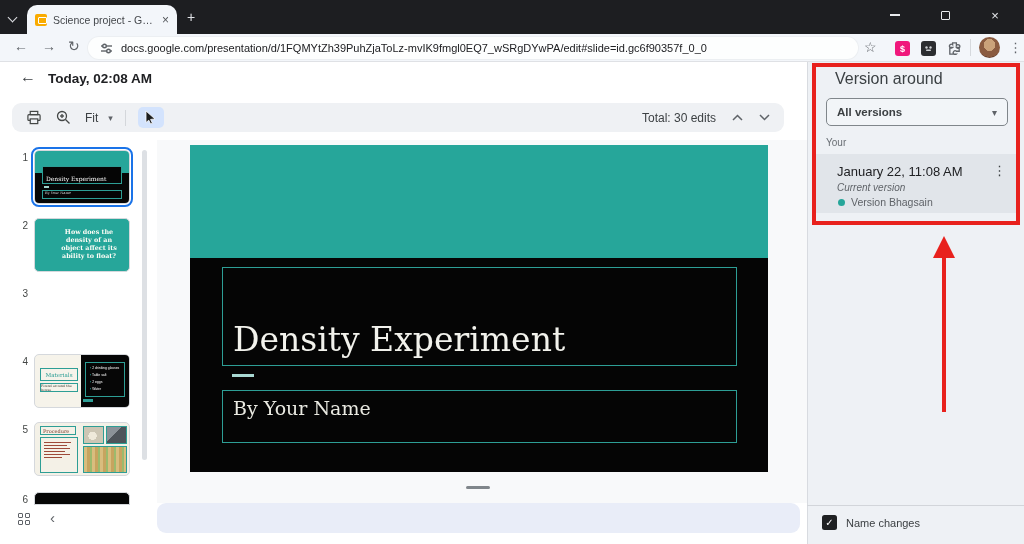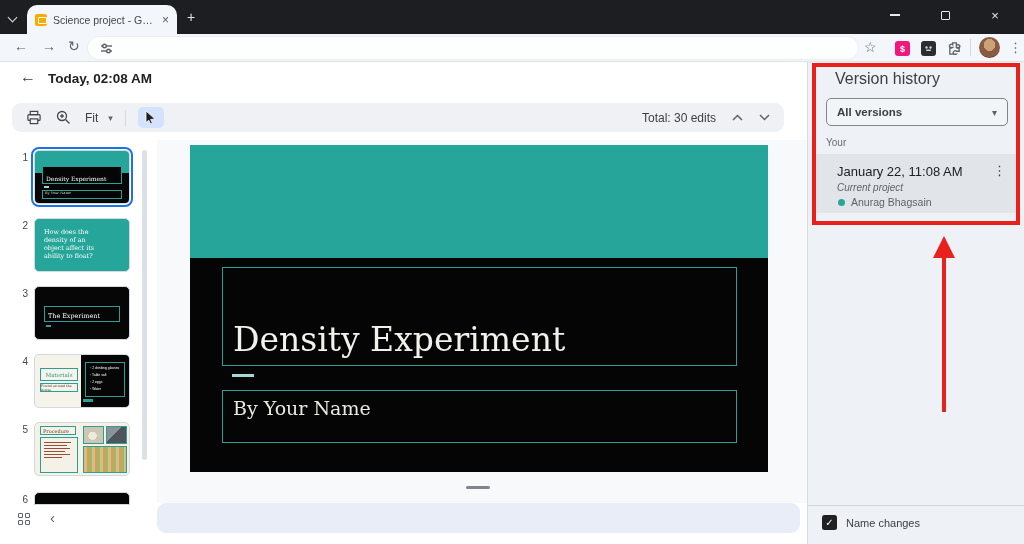--- a/index.html
+++ b/index.html
@@ -110,20 +110,21 @@
   <div class="abs navic" style="left:68px;">↻</div>
   <div class="abs urlpill">
     <svg width="13" height="13" viewBox="0 0 13 13">
       <g stroke="#5f6368" stroke-width="1.4" fill="none">
         <line x1="1" y1="4" x2="12" y2="4"></line>
           <circle cx="4.5" cy="4" r="1.8" fill="#f3f6fa"></circle>
         <line x1="1" y1="9" x2="12" y2="9"></line>
           <circle cx="8.5" cy="9" r="1.8" fill="#f3f6fa"></circle>
       </g>
     </svg>
+    <span class="url-text">docs.google.com/presentation/d/1FQMYtZh39PuhZjaToLz-mvIK9fmgl0EQ7_wSRgDYwPA/edit#slide=id.gc6f90357f_0_0</span>
   </div>
   <div class="abs navic" style="left:864px;top:39px;">☆</div>
   <div class="abs ext-badge" style="left:895px;background:#f0187c;">$</div>
   <div class="abs ext-badge" style="left:921px;background:#2b2d30;">
     <svg width="9" height="7" viewBox="0 0 9 7">
       <circle cx="2.5" cy="2.5" r="1.2" fill="#cfd2d6"></circle>
         <circle cx="6.5" cy="2.5" r="1.2" fill="#cfd2d6"></circle>
       <rect x="2" y="4.6" width="5" height="1.4" rx="0.7" fill="#cfd2d6"></rect>
     </svg>
   </div>
@@ -189,30 +190,24 @@
       <span class="t-serif" style="position:absolute;left:3px;bottom:1px;font-size:6px;color:#fff;">Density Experiment</span>
     </div>
     <div style="position:absolute;left:9px;top:35px;width:5px;height:1.5px;background:#9fd4cd;"></div>
     <div style="position:absolute;left:7px;right:7px;top:39px;height:9px;border:1px solid #2d9e95;background:#050505;">
       <span class="t-serif" style="position:absolute;left:2px;top:0;font-size:3.6px;color:#ddd;">By Your Name</span>
     </div>
   </div>
 
   <div class="abs thumb-num" style="top:220px;">2</div>
   <div class="abs thumb" style="top:218px;background:#26a69a;">
-    <div class="t-serif" style="position:absolute;left:9px;top:9px;width:62px;font-size:6.4px;font-weight:normal;line-height:1.25;color:#fdfdf6;">How does the density of an object affect its ability to float?</div>
+    <div class="t-serif" style="position:absolute;left:23px;top:9px;width:62px;font-size:6.4px;font-weight:bold;line-height:1.25;color:#fdfdf6;text-align:center;">How does the density of an object affect its ability to float?</div>
   </div>
 
   <div class="abs thumb-num" style="top:288px;">3</div>
-  <div class="abs thumb" style="top:286px;background:#060606;">
-    <div style="position:absolute;left:9px;right:9px;top:19px;height:16px;border:1px solid #2d9e95;">
-      <span class="t-serif" style="position:absolute;left:3px;bottom:1px;font-size:6.4px;color:#fff;">The Experiment</span>
-    </div>
-    <div style="position:absolute;left:11px;top:38px;width:5px;height:1.5px;background:#2d9e95;"></div>
-  </div>
 
   <div class="abs thumb-num" style="top:356px;">4</div>
   <div class="abs thumb" style="top:354px;background:#f6f3ea;">
     <div style="position:absolute;right:0;top:0;width:48px;height:54px;background:#060606;"></div>
     <div style="position:absolute;left:5px;top:13px;width:38px;height:13px;border:1.2px solid #2d9e95;background:#f6f3ea;display:flex;align-items:center;justify-content:center;">
       <span class="t-serif" style="font-size:5.6px;color:#2d9e95;">Materials</span>
     </div>
     <div style="position:absolute;left:5px;top:28px;width:38px;height:9px;border:1px solid #2d9e95;background:#f6f3ea;display:flex;align-items:center;justify-content:center;">
       <span class="t-serif" style="font-size:3.4px;color:#433f35;">Found around the house</span>
     </div>
@@ -263,32 +258,32 @@
   <div class="abs notes-bar"></div>
   <div class="abs grid-icon">
       <span></span>
       <span></span>
       <span></span>
       <span></span>
     </div>
   <div class="abs chev-left">‹</div>
 
   <div class="abs vh-panel"></div>
-  <div class="abs vh-title">Version history</div>
+  <div class="abs vh-title">Version around</div>
   <div class="abs vh-dropdown">
     <span class="vh-dropdown-label">All versions</span>
     <span style="font-size:10px;color:#5f6368;">▾</span>
   </div>
   <div class="abs vh-group">Your</div>
   <div class="abs vh-row">
     <span class="vh-date">January 22, 11:08 AM</span>
     <span class="vh-kebab">⋮</span>
-    <span class="vh-status">Current project</span>
+    <span class="vh-status">Current version</span>
     <span class="vh-dot"></span>
-    <span class="vh-author">Anurag Bhagsain</span>
+    <span class="vh-author">Version Bhagsain</span>
   </div>
 
   <div class="abs red-rect"></div>
   <div class="abs arrow-shaft"></div>
   <div class="abs arrow-head"></div>
 
   <div class="abs vh-divider"></div>
   <div class="abs sc-checkbox">
       <span>✓</span>
     </div>

